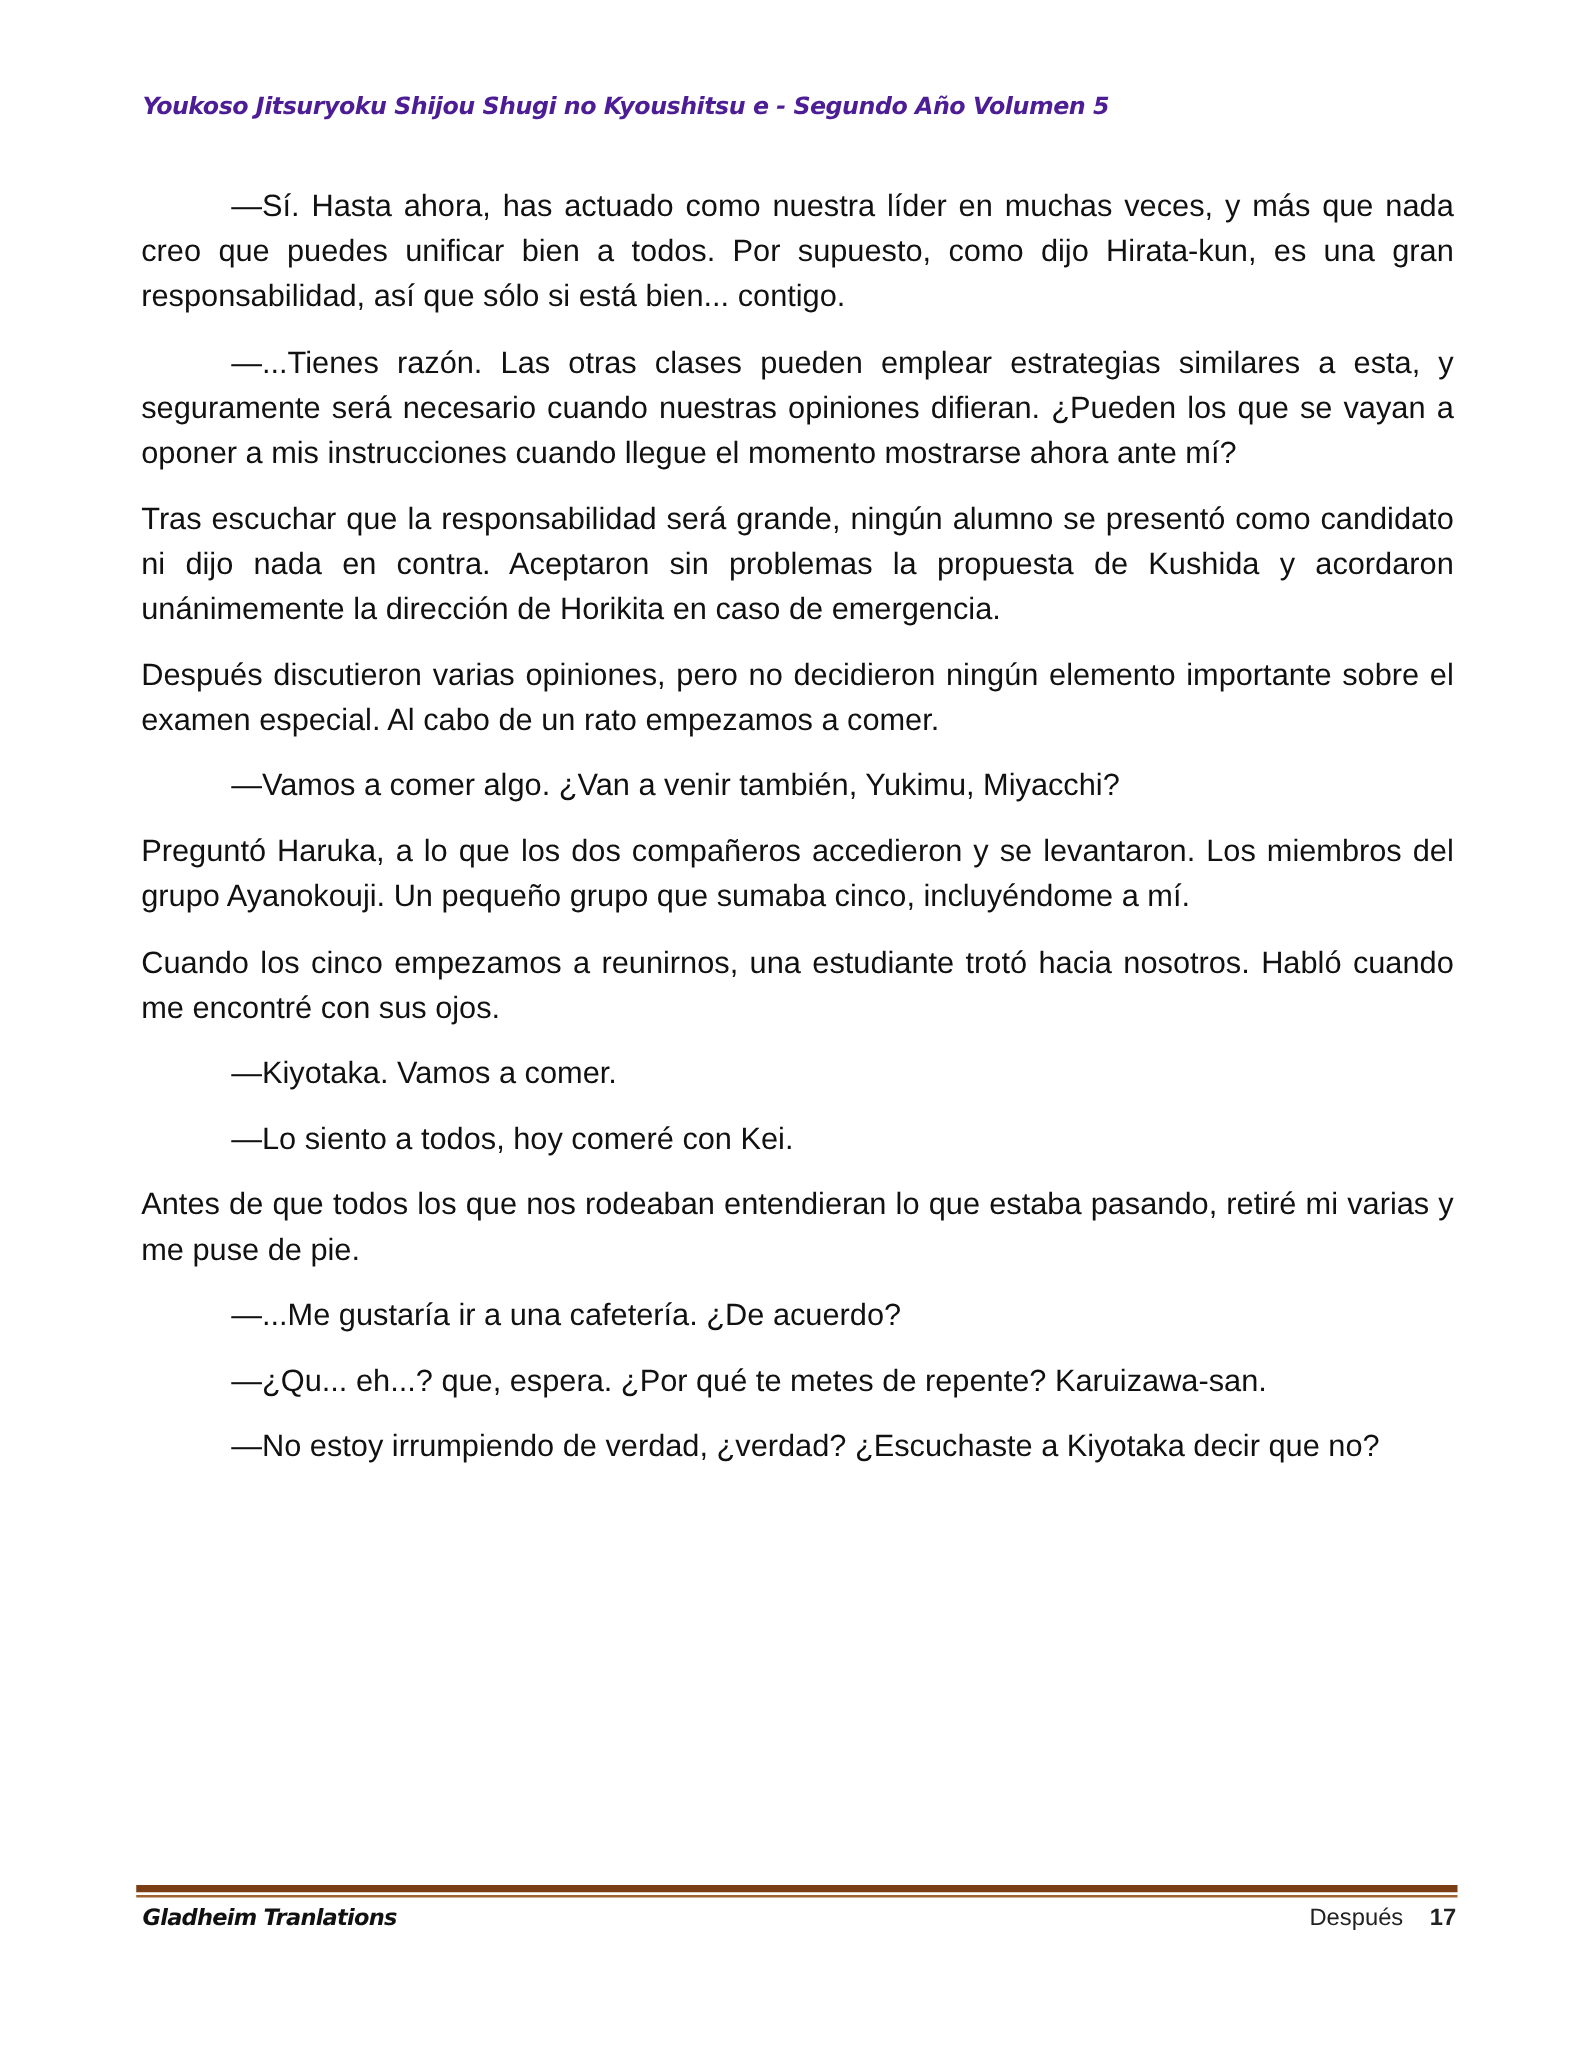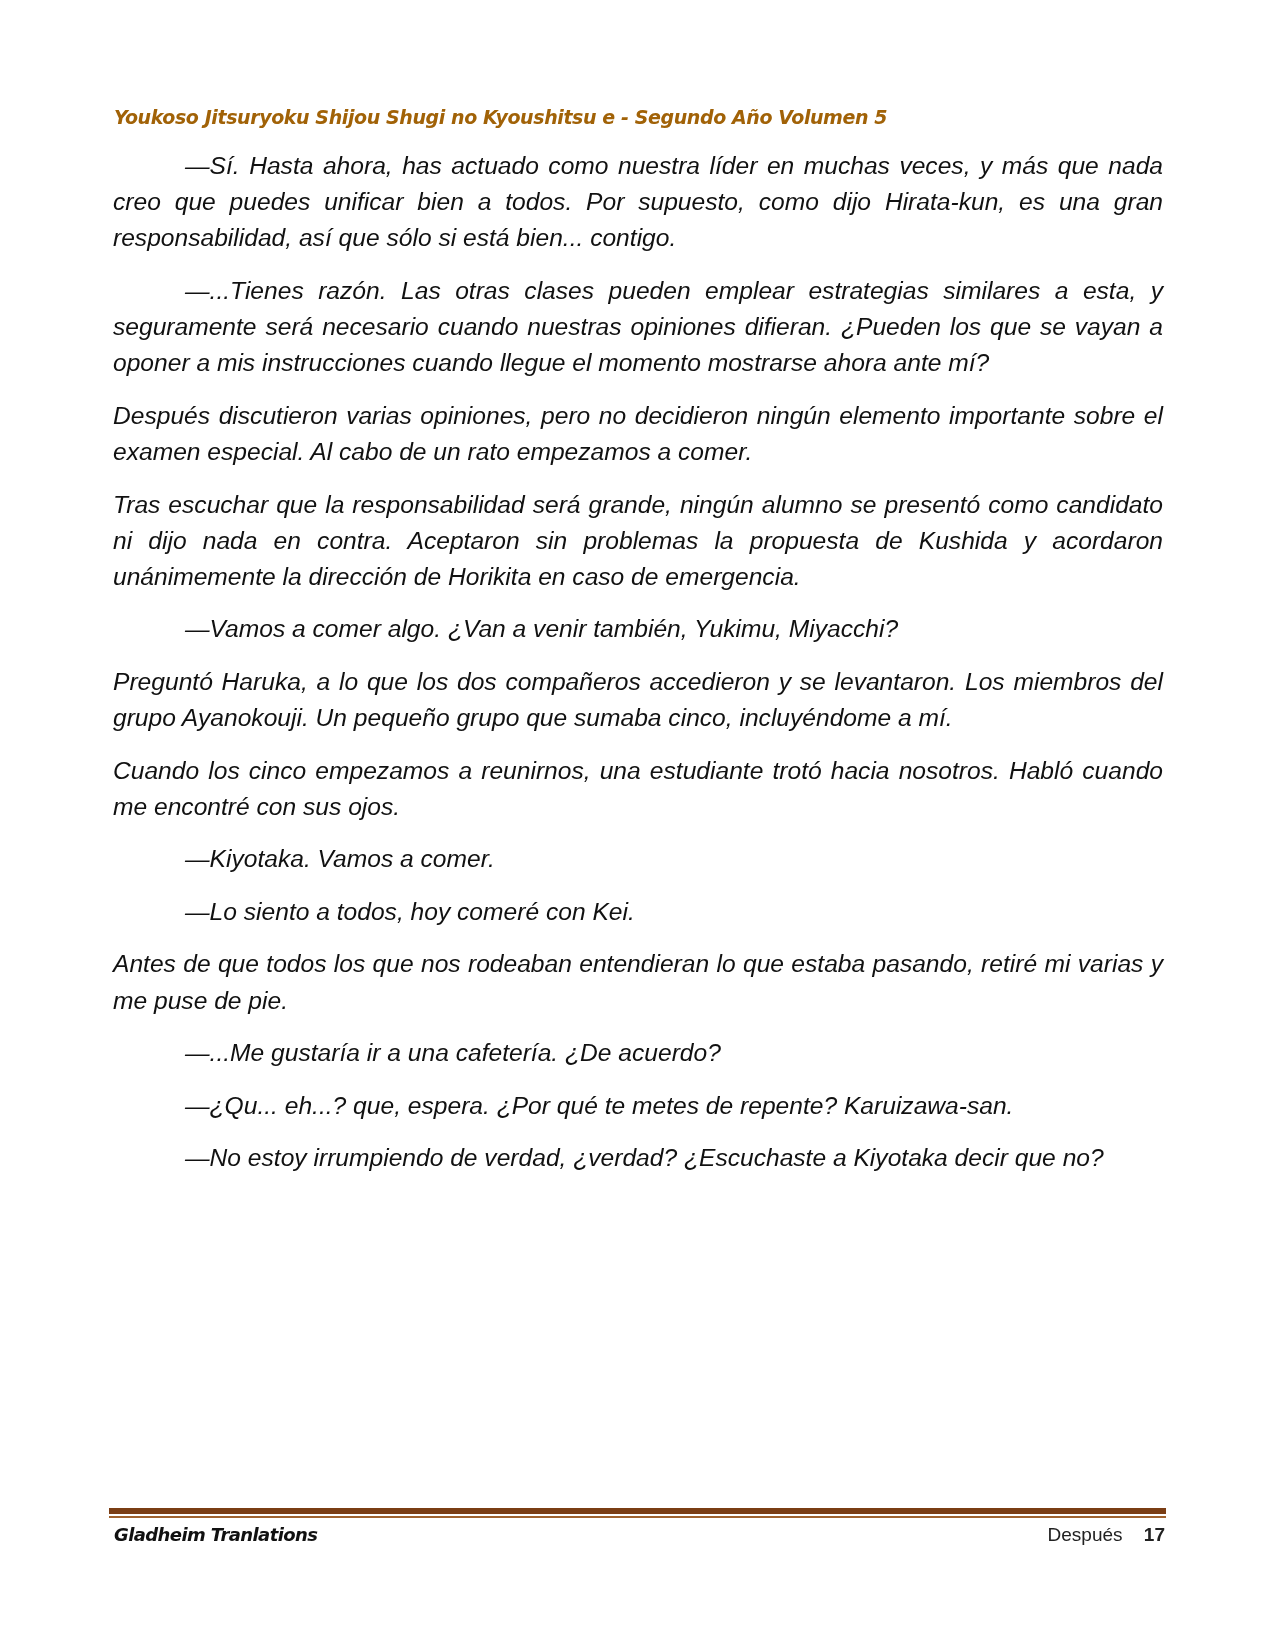--- a/index.html
+++ b/index.html
@@ -1,27 +1,27 @@
 <!DOCTYPE html>
 <html><head>
 <meta charset="utf-8">
 <style>
   html, body { margin: 0; padding: 0; background: #ffffff; }
   body { width: 1275px; height: 1650px; position: relative; overflow: hidden; }
   .page-header {
     position: absolute; left: 114px; top: 74px; width: 1050px;
     font-family: "DejaVu Sans", sans-serif; font-weight: bold; font-style: italic;
-    font-size: 19px; color: #a16207; letter-spacing: -0.4px; margin-top: 32px;
+    font-size: 19px; color: #4c1d95; letter-spacing: -0.4px;
   }
   .body-text {
     position: absolute; left: 113px; top: 148px; width: 1050px;
     font-family: "Liberation Sans", sans-serif; font-size: 24.6px; line-height: 36.2px;
     color: #111; text-align: justify;
   }
-  .body-text p { margin: 0 0 16.3px 0; font-style: italic; }
+  .body-text p { margin: 0 0 16.3px 0; }
   .body-text p.dlg { text-indent: 72px; }
   .footer-rule { position: absolute; left: 109px; top: 1508px; width: 1057px; }
   .footer-rule .thick { height: 6px; background: #7a3d14; }
   .footer-rule .gap { height: 2px; background: #ffffff; }
   .footer-rule .thin { height: 1.5px; background: #a0622e; }
   .footer-left {
     position: absolute; left: 114px; top: 1524px;
     font-family: "DejaVu Sans", sans-serif; font-weight: bold; font-style: italic;
     font-size: 18px; color: #111; letter-spacing: -0.6px;
   }
@@ -32,22 +32,22 @@
   .footer-right .num { font-weight: bold; margin-left: 16px; }
 </style>
 </head>
 <body>
 
 <div class="page-header">Youkoso Jitsuryoku Shijou Shugi no Kyoushitsu e - Segundo Año Volumen 5</div>
 
 <div class="body-text">
   <p class="dlg">—Sí. Hasta ahora, has actuado como nuestra líder en muchas veces, y más que nada creo que puedes unificar bien a todos. Por supuesto, como dijo Hirata-kun, es una gran responsabilidad, así que sólo si está bien... contigo.</p>
   <p class="dlg">—...Tienes razón. Las otras clases pueden emplear estrategias similares a esta, y seguramente será necesario cuando nuestras opiniones difieran. ¿Pueden los que se vayan a oponer a mis instrucciones cuando llegue el momento mostrarse ahora ante mí?</p>
+  <p>Tras escuchar que la responsabilidad será grande, ningún alumno se presentó como candidato ni dijo nada en contra. Aceptaron sin problemas la propuesta de Kushida y acordaron unánimemente la dirección de Horikita en caso de emergencia.</p>
   <p>Después discutieron varias opiniones, pero no decidieron ningún elemento importante sobre el examen especial. Al cabo de un rato empezamos a comer.</p>
-  <p>Tras escuchar que la responsabilidad será grande, ningún alumno se presentó como candidato ni dijo nada en contra. Aceptaron sin problemas la propuesta de Kushida y acordaron unánimemente la dirección de Horikita en caso de emergencia.</p>
   <p class="dlg">—Vamos a comer algo. ¿Van a venir también, Yukimu, Miyacchi?</p>
   <p>Preguntó Haruka, a lo que los dos compañeros accedieron y se levantaron. Los miembros del grupo Ayanokouji. Un pequeño grupo que sumaba cinco, incluyéndome a mí.</p>
   <p>Cuando los cinco empezamos a reunirnos, una estudiante trotó hacia nosotros. Habló cuando me encontré con sus ojos.</p>
   <p class="dlg">—Kiyotaka. Vamos a comer.</p>
   <p class="dlg">—Lo siento a todos, hoy comeré con Kei.</p>
   <p>Antes de que todos los que nos rodeaban entendieran lo que estaba pasando, retiré mi varias y me puse de pie.</p>
   <p class="dlg">—...Me gustaría ir a una cafetería. ¿De acuerdo?</p>
   <p class="dlg">—¿Qu... eh...? que, espera. ¿Por qué te metes de repente? Karuizawa-san.</p>
   <p class="dlg">—No estoy irrumpiendo de verdad, ¿verdad? ¿Escuchaste a Kiyotaka decir que no?</p>
 </div>

